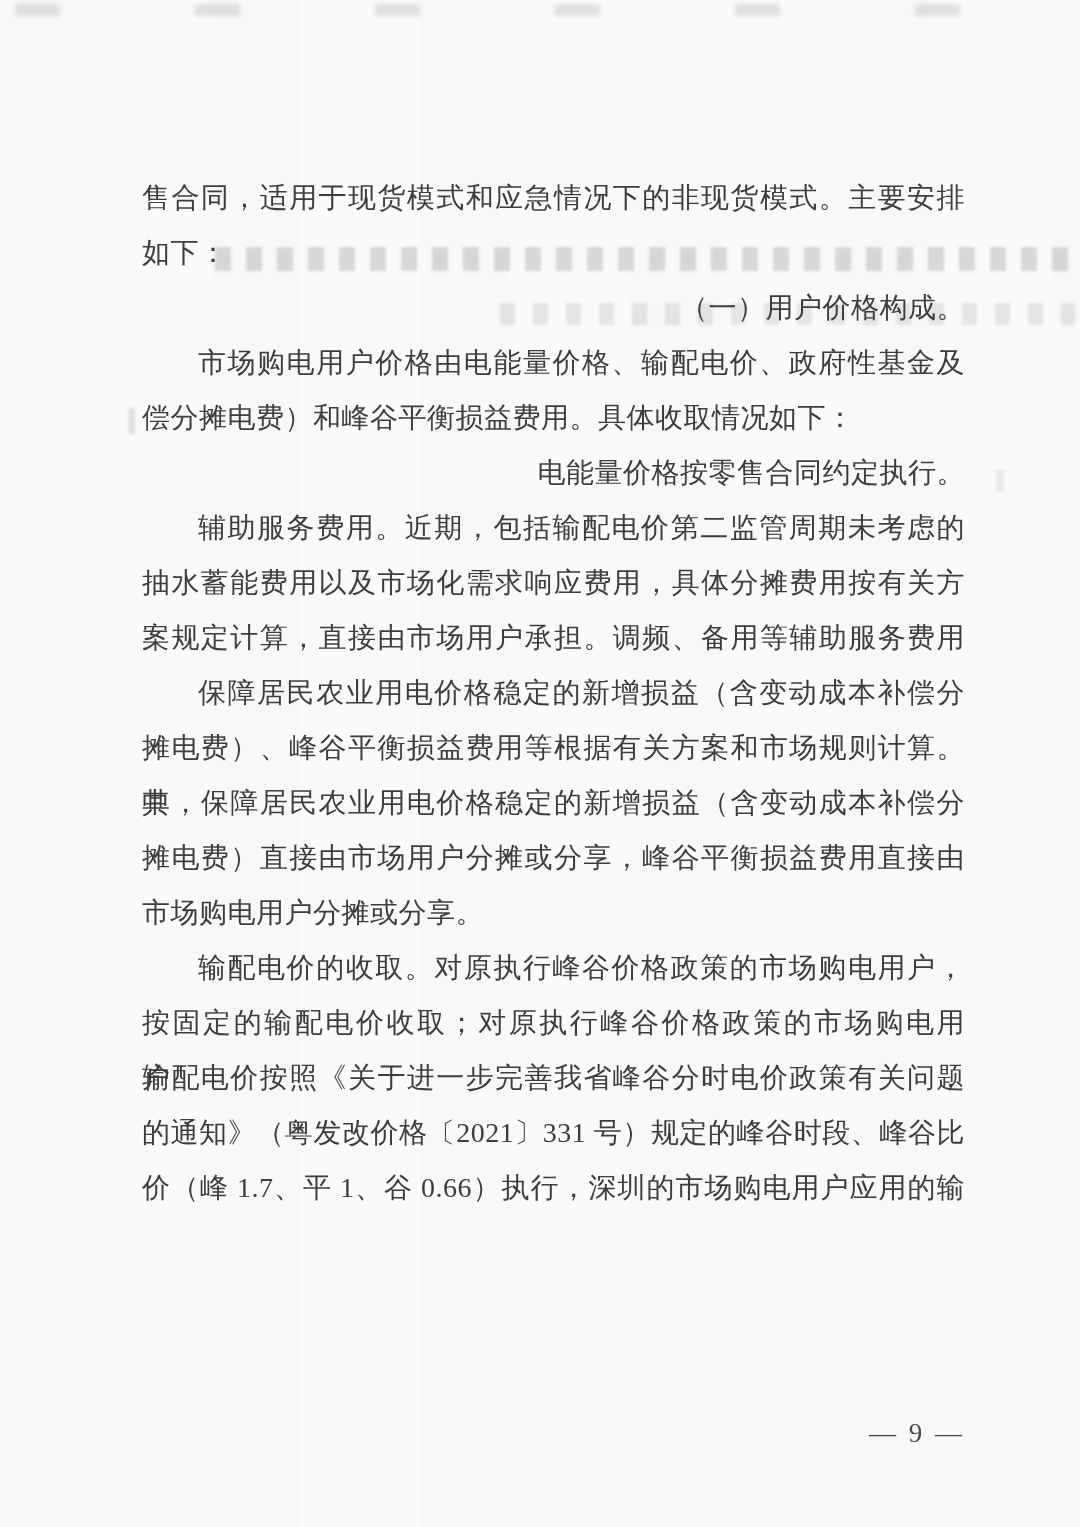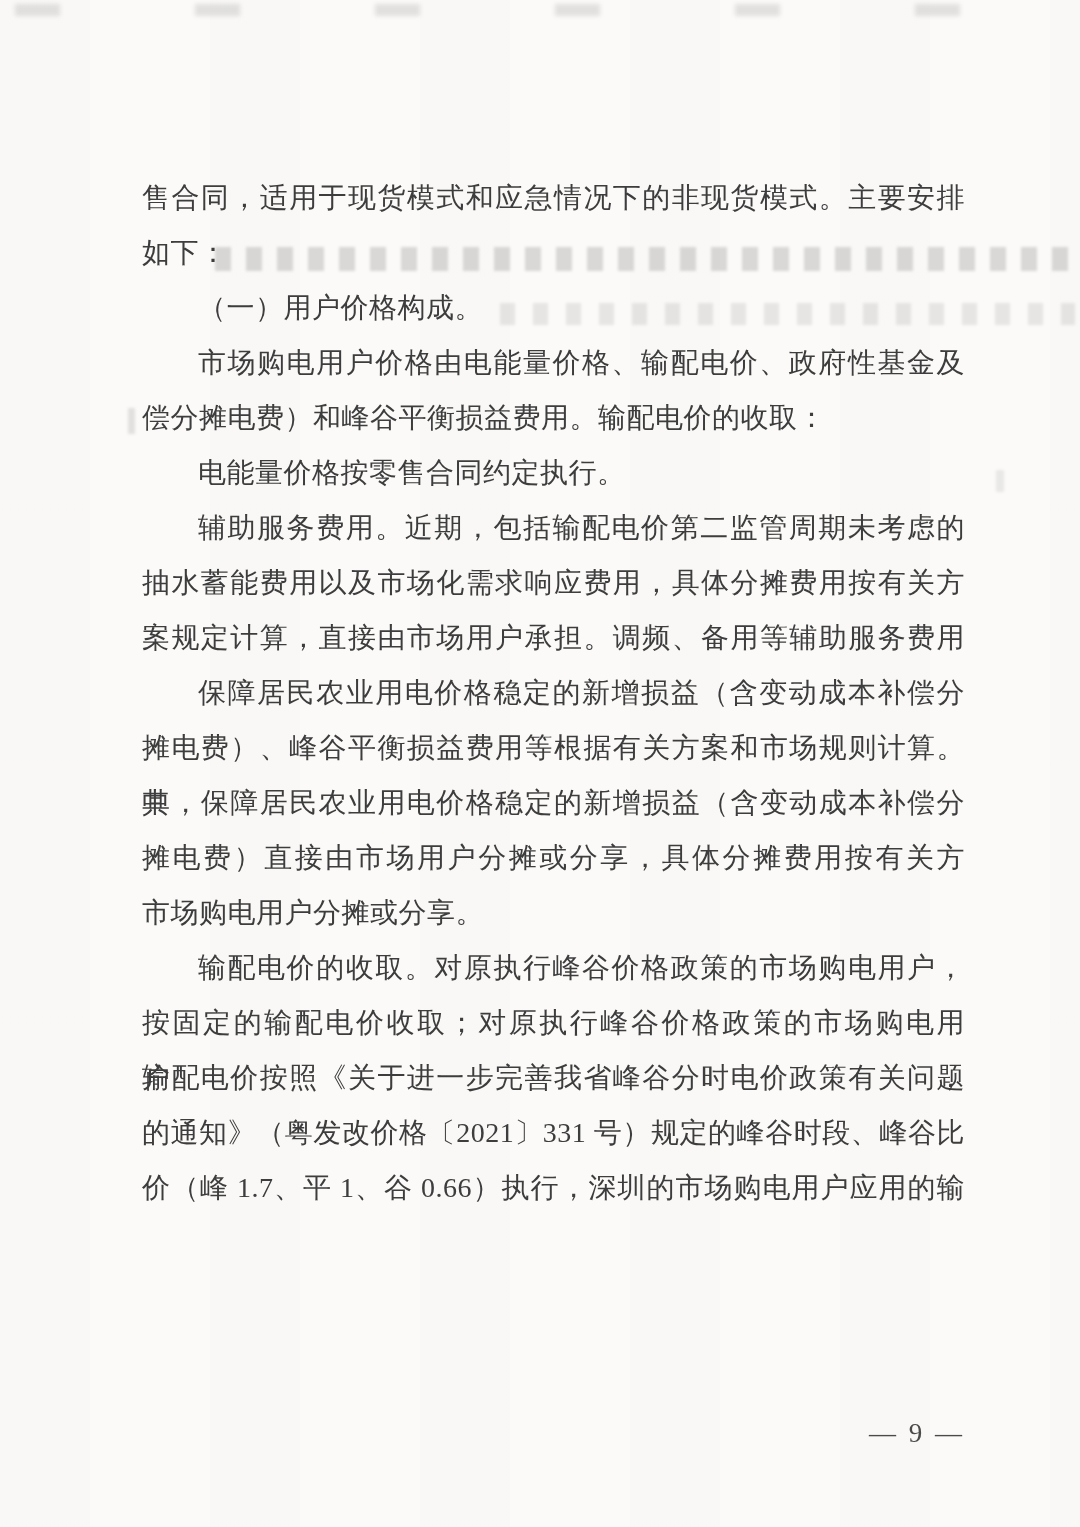--- a/index.html
+++ b/index.html
@@ -42,20 +42,21 @@
     letter-spacing: 0.5px;
     text-align: left;
   }
   .line.fill {
     text-align: justify;
     text-align-last: justify;
     text-justify: inter-character;
   }
   .line.indent {
     padding-left: 56px;
+    text-align: right;
   }
   .footer {
     position: absolute;
     top: 1418px;
     left: 142px;
     width: 823px;
     text-align: right;
     font-size: 27px;
     letter-spacing: 3px;
     color: #4a4a4a;
@@ -104,29 +105,29 @@
   <div class="ghost ghost-band-1"></div>
   <div class="ghost ghost-band-2"></div>
   <div class="ghost ghost-dot-a"></div>
   <div class="ghost ghost-dot-b"></div>
 
   <div class="textblock">
     <div class="line fill">售合同，适用于现货模式和应急情况下的非现货模式。主要安排</div>
     <div class="line">如下：</div>
     <div class="line indent">（一）用户价格构成。</div>
     <div class="line indent fill">市场购电用户价格由电能量价格、输配电价、政府性基金及</div>
-    <div class="line">偿分摊电费）和峰谷平衡损益费用。输配电价的收取：</div>
+    <div class="line">偿分摊电费）和峰谷平衡损益费用。具体收取情况如下：</div>
     <div class="line indent">电能量价格按零售合同约定执行。</div>
     <div class="line indent fill">辅助服务费用。近期，包括输配电价第二监管周期未考虑的</div>
     <div class="line fill">抽水蓄能费用以及市场化需求响应费用，具体分摊费用按有关方</div>
     <div class="line fill">案规定计算，直接由市场用户承担。调频、备用等辅助服务费用</div>
     <div class="line indent fill">保障居民农业用电价格稳定的新增损益（含变动成本补偿分</div>
     <div class="line fill">摊电费）、峰谷平衡损益费用等根据有关方案和市场规则计算。其</div>
     <div class="line fill">中，保障居民农业用电价格稳定的新增损益（含变动成本补偿分</div>
-    <div class="line fill">摊电费）直接由市场用户分摊或分享，具体分摊费用按有关方</div>
+    <div class="line fill">摊电费）直接由市场用户分摊或分享，峰谷平衡损益费用直接由</div>
     <div class="line">市场购电用户分摊或分享。</div>
     <div class="line indent fill">输配电价的收取。对原执行峰谷价格政策的市场购电用户，</div>
     <div class="line fill">按固定的输配电价收取；对原执行峰谷价格政策的市场购电用户，</div>
     <div class="line fill">输配电价按照《关于进一步完善我省峰谷分时电价政策有关问题</div>
     <div class="line fill">的通知》（粤发改价格〔2021〕331 号）规定的峰谷时段、峰谷比</div>
     <div class="line fill">价（峰 1.7、平 1、谷 0.66）执行，深圳的市场购电用户应用的输</div>
   </div>
 
   <div class="footer">
     <span>— 9 —</span>

